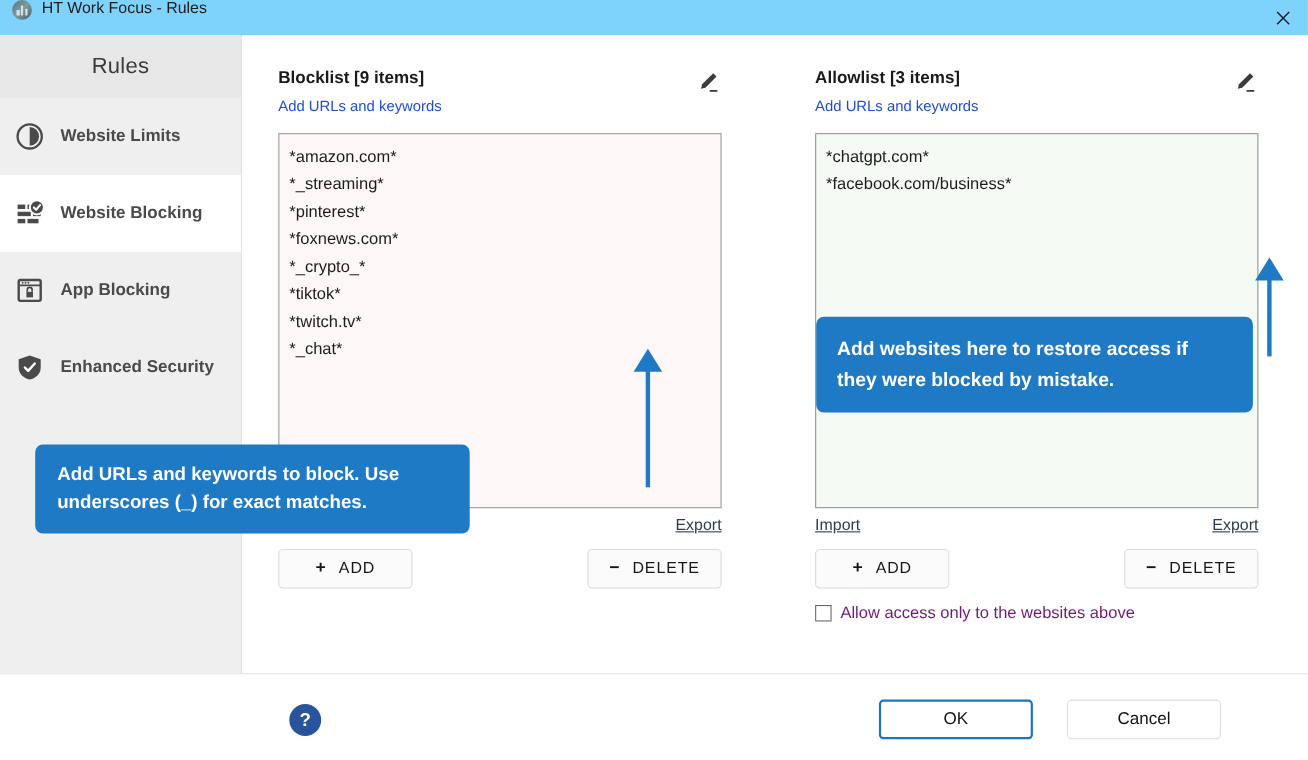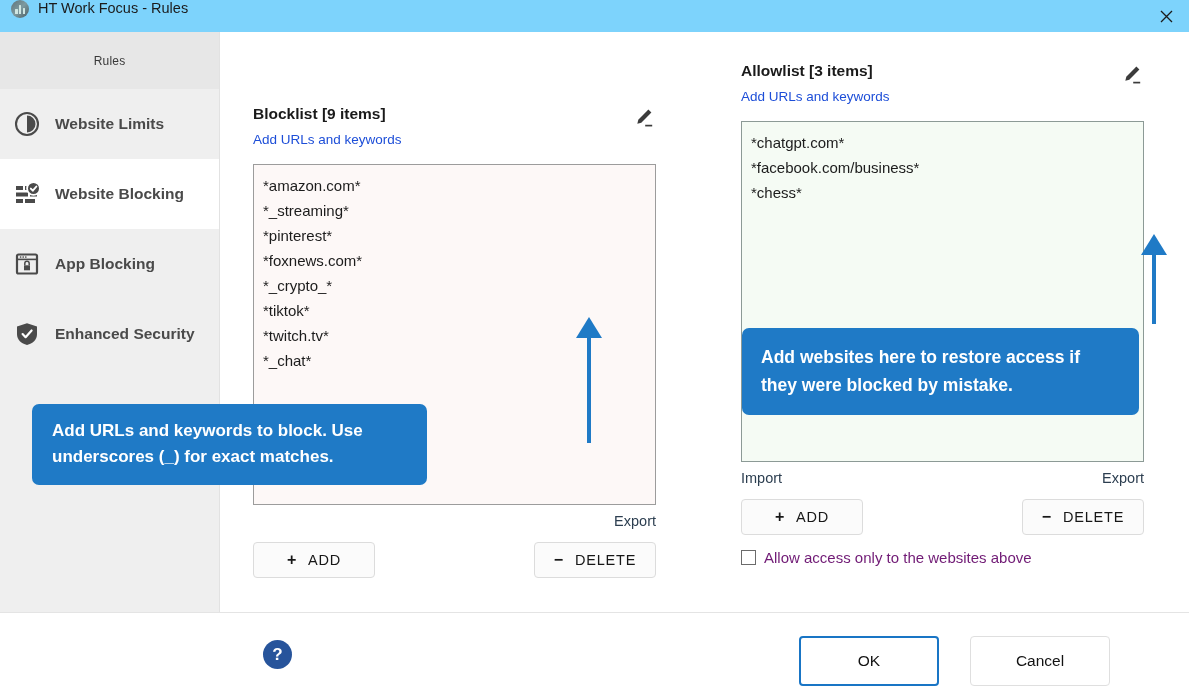--- a/index.html
+++ b/index.html
@@ -71,21 +71,21 @@
   }
   #sidebar-header {
     height: 57px;
     background: #e7e7e7;
     display: flex;
     align-items: center;
     justify-content: center;
     box-sizing: border-box;
   }
   #sidebar-header-title {
-    font-size: 12px;
+    font-size: 20px;
     color: #3a3a3a;
     letter-spacing: 0.2px;
   }
   .nav-item {
     height: 70px;
     display: flex;
     align-items: center;
     padding-left: 12px;
     box-sizing: border-box;
     cursor: default;
@@ -112,21 +112,21 @@
     position: absolute;
     left: 221px; top: 32px;
     width: 968px; height: 580px;
     background: #ffffff;
     box-sizing: border-box;
   }
   .list-panel {
     position: absolute;
     top: 30px;
   }
-  #blocklist-panel { left: 32px;  width: 403px; margin-top: 43px; }
+  #blocklist-panel { left: 32px;  width: 403px; }
   #allowlist-panel { left: 520px; width: 403px; }
 
   .panel-head {
     position: relative;
     height: 48px;
   }
   .panel-title {
     font-size: 15.5px;
     font-weight: bold;
     color: #1a1a1a;
@@ -164,20 +164,21 @@
   .links-row {
     position: relative;
     height: 26px;
     margin-top: 4px;
   }
   .link {
     position: absolute;
     top: 4px;
     font-size: 14.5px;
     color: #2c3e50;
+    text-decoration: underline;
     cursor: default;
     white-space: nowrap;
     text-align: center;
   }
   .link.left  { left: 0; }
   .link.right { right: 0; }
 
   .buttons-row {
     position: relative;
     height: 36px;
@@ -239,21 +240,20 @@
     padding: 14px 20px 15px 20px;
     font-size: 17px;
     line-height: 26px;
   }
   #callout-allow {
     left: 742px; top: 288px;
     width: 397px;
     padding: 15px 19px 16px 19px;
     font-size: 17.5px;
     line-height: 28px;
-    margin-top: 40px;
   }
 
   .arrow {
     position: absolute;
     width: 26px;
   }
   .arrow .shaft {
     position: absolute;
     left: 11px;
     top: 16px;
@@ -289,21 +289,21 @@
     background: #27549b;
     color: #ffffff;
     font-size: 17px;
     font-weight: bold;
     display: flex; align-items: center; justify-content: center;
     cursor: default;
   }
   .dialog-btn {
     position: absolute;
     top: 23px;
-    width: 140px; height: 50px;
+    width: 140px; height: 36px;
     box-sizing: border-box;
     background: #ffffff;
     border-radius: 4px;
     display: flex; align-items: center; justify-content: center;
     font-size: 15.5px;
     color: #131313;
     cursor: default;
   }
   #ok-btn     { left: 799px; border: 2px solid #1975c5; }
   #cancel-btn { left: 970px; border: 1px solid #dfdfdf; }
@@ -431,21 +431,20 @@
         <svg width="22" height="22" viewBox="0 0 22 22" aria-hidden="true">
           <path d="M16.4 2.6 l3.0 3.0 -10.1 10.1 -4.0 1.0 1.0 -4.0 Z" fill="#3b3b3b"></path>
           <path d="M13.2 18.6 H20.2" stroke="#3b3b3b" stroke-width="1.7"></path>
         </svg>
       </div>
     </div>
 
     <div class="list-box" id="allowlist-box">
       <div class="entry">*chatgpt.com*</div>
       <div class="entry">*facebook.com/business*</div>
-      <div class="entry">*chess*</div>
     </div>
 
     <div class="links-row">
       <span class="link left">Import</span>
       <span class="link right">Export</span>
     </div>
 
     <div class="buttons-row">
       <div class="pill-btn add">
         <span class="pill-sign">+</span>

